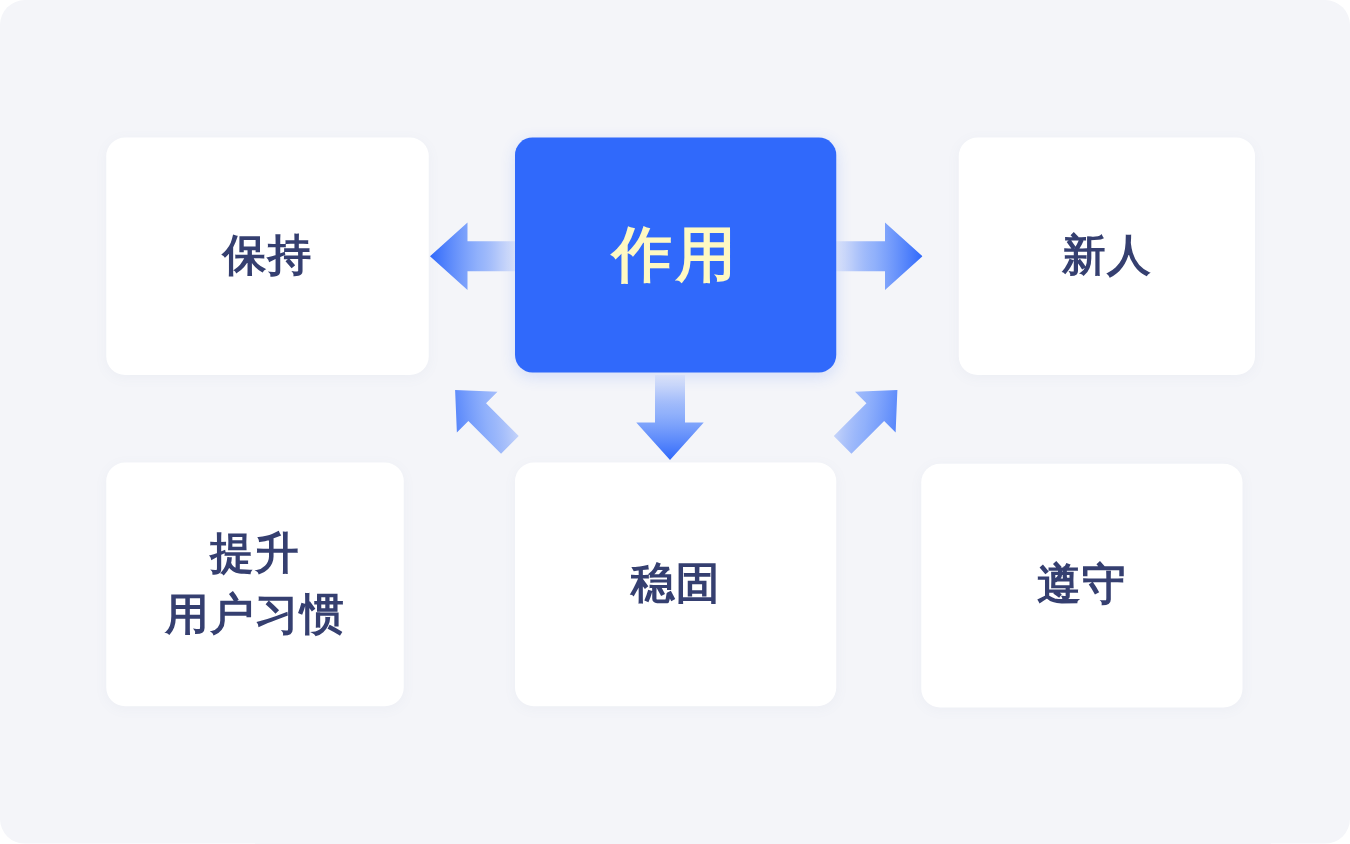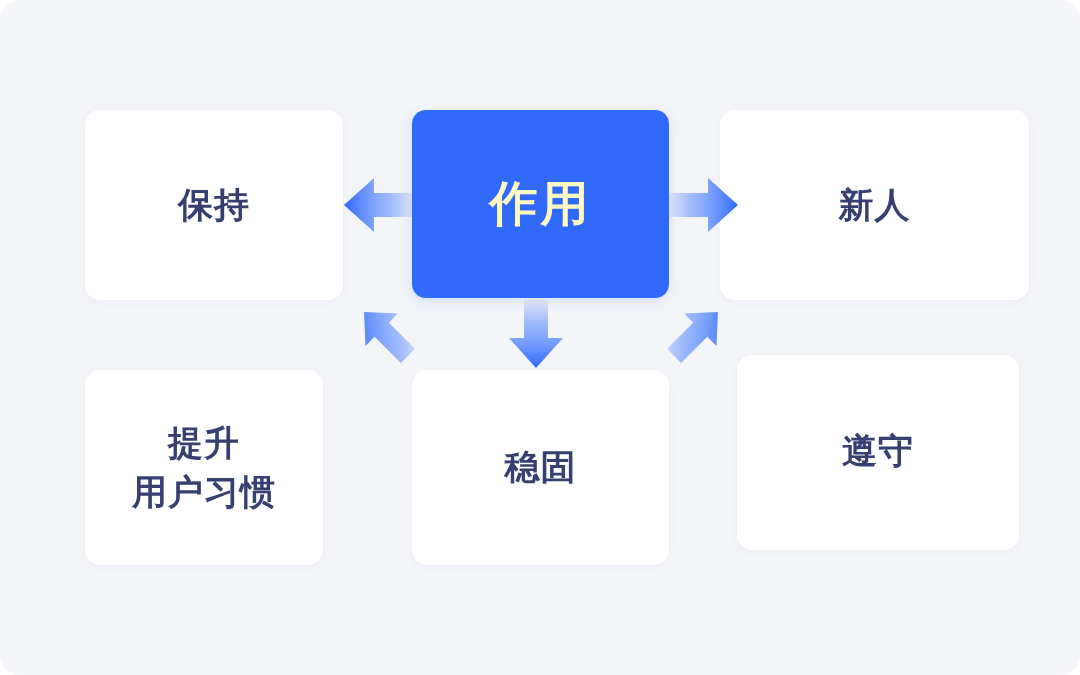--- a/index.html
+++ b/index.html
@@ -48,24 +48,24 @@
   .card .line {
     color: #353f70;
     font-weight: bold;
     font-size: 35px;
     line-height: 1.38;
     letter-spacing: 1px;
     white-space: nowrap;
   }
 
   .card-tl { left: 85px;  top: 110px; width: 258px; height: 190px; }
-  .card-tr { left: 720px; top: 110px; width: 309px; height: 190px; }
+  .card-tr { left: 767px; top: 110px; width: 237px; height: 190px; }
   .card-bl { left: 85px;  top: 370px; width: 238px; height: 195px; }
   .card-bc { left: 412px; top: 370px; width: 257px; height: 195px; justify-content: center; }
-  .card-br { left: 737px; top: 355px; width: 282px; height: 195px; font-family: Liberation Serif, serif; }
+  .card-br { left: 737px; top: 371px; width: 257px; height: 195px; }
 
   
   #center-box {
     position: absolute;
     left: 412px;
     top: 110px;
     width: 257px;
     height: 188px;
     background: #3069fb;
     border-radius: 14px;

